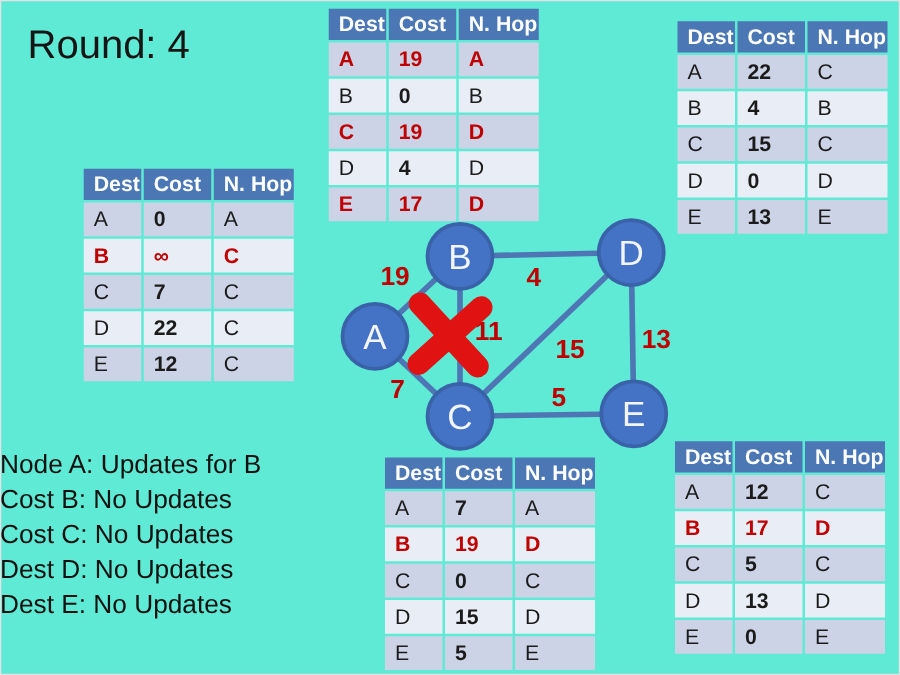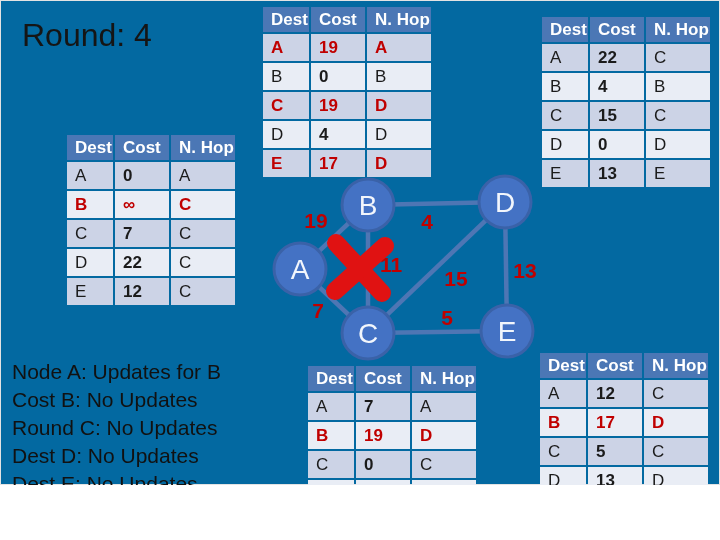--- a/index.html
+++ b/index.html
@@ -1,21 +1,21 @@
 <!DOCTYPE html>
 <html><head>
 <meta charset="utf-8">
 <style>
   * { margin: 0; padding: 0; box-sizing: border-box; }
   html, body { background: #ffffff; }
   body { font-family: "Liberation Sans", sans-serif; }
   .slide {
     position: relative;
-    width: 720px; height: 485px;
-    background: #0369a1;
+    width: 720px; height: 540px;
+    background: #5eead4;
     overflow: hidden;
     box-shadow: inset 0 0 0 1px #e3e3e3;
   }
   .title {
     position: absolute;
     left: 22px; top: 16px;
     font-size: 32px;
     line-height: 38px;
     color: #151515;
   }
@@ -56,21 +56,21 @@
   
   #graph-svg {
     position: absolute;
     left: 0; top: 0;
     width: 720px; height: 540px;
     pointer-events: none;
   }
   
   .updates {
     position: absolute;
-    left: 12px; top: 358px;
+    left: 0; top: 358px;
     font-size: 21px;
     line-height: 28px;
     color: #111111;
   }
 </style>
 </head>
 <body>
 
 <div class="slide">
 
@@ -262,18 +262,18 @@
       <div class="trow dark">
         <div class="tcell">E</div>
         <div class="tcell">0</div>
         <div class="tcell">E</div>
       </div>
     </div>
 
   <div class="updates">
     <div>Node A: Updates for B</div>
     <div>Cost B: No Updates</div>
-    <div>Round C: No Updates</div>
+    <div>Cost C: No Updates</div>
     <div>Dest D: No Updates</div>
     <div>Dest E: No Updates</div>
   </div>
 
 </div>
 
 </body></html>

